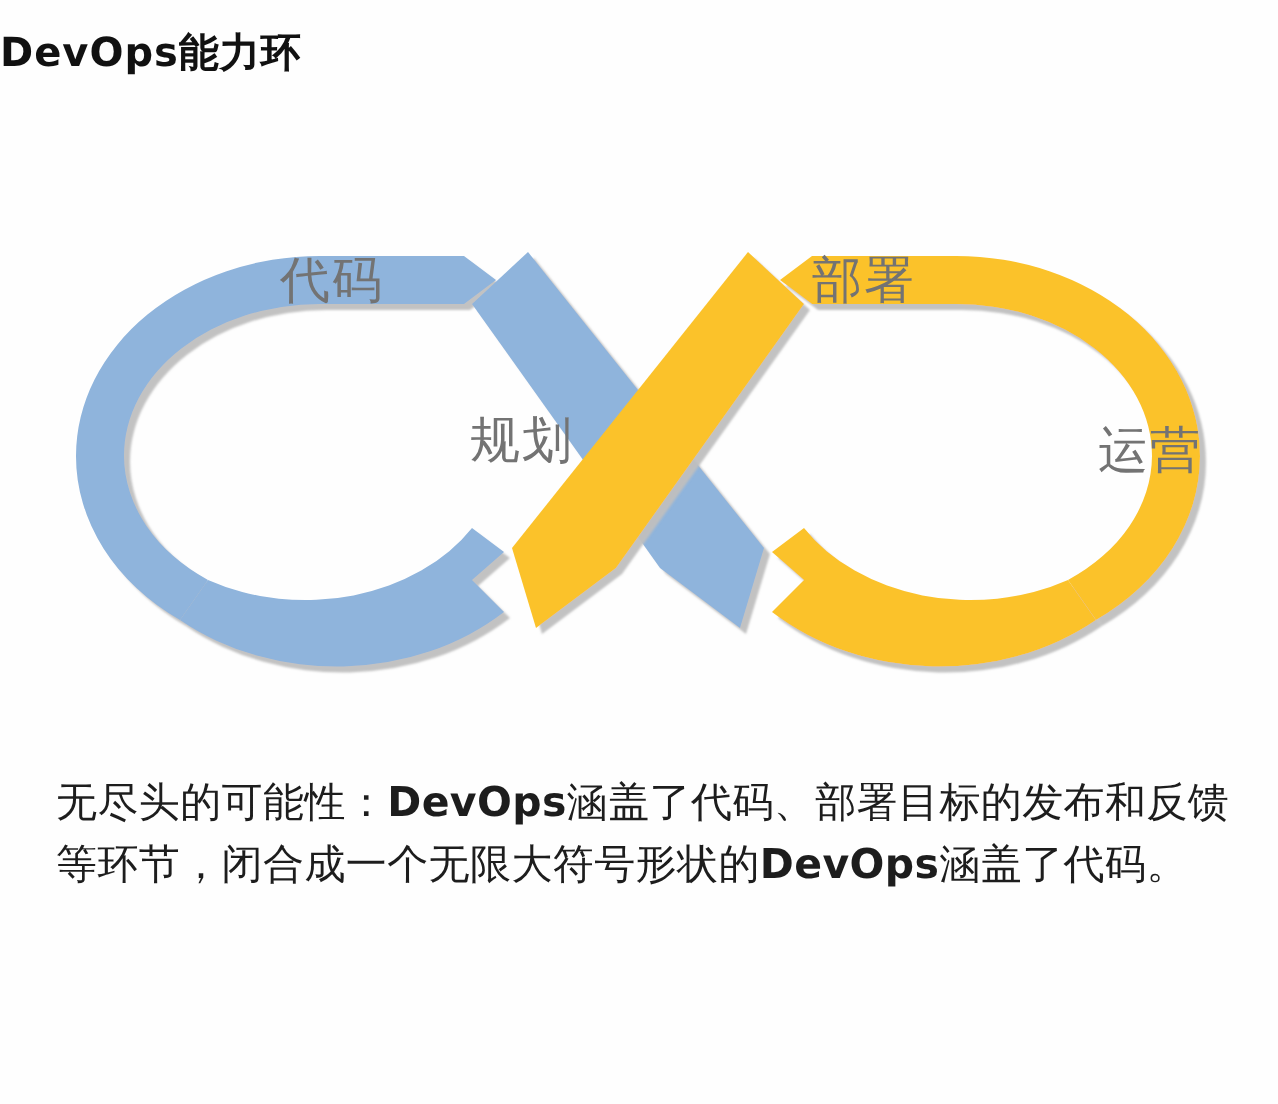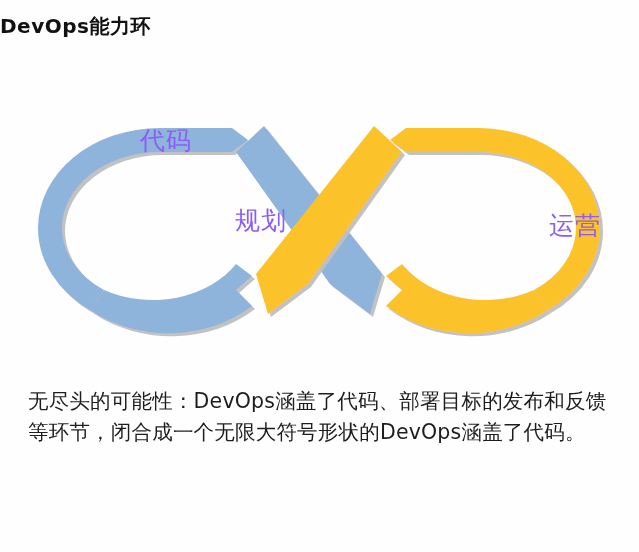--- a/index.html
+++ b/index.html
@@ -36,39 +36,39 @@
   }
   #diagram svg {
     display: block;
     width: 639px;
     height: 300px;
   }
   .ring-label {
     position: absolute;
     font-size: 25px;
     font-weight: normal;
-    color: #8b5cf6;
+    color: #737373;
     white-space: nowrap;
     transform: translate(-50%, -50%);
     letter-spacing: 1px;
     pointer-events: none;
   }
   #caption {
     position: absolute;
     left: 28px;
     top: 386px;
     width: 590px;
     font-size: 20.5px;
     line-height: 31px;
     color: #1d1d1d;
     text-align: left;
     letter-spacing: 0.2px;
   }
   #caption b {
-    font-weight: normal;
+    font-weight: bold;
   }
 </style>
 </head>
 <body>
 
 <div id="page-title">DevOps能力环</div>
 
 <div id="diagram">
   <svg viewBox="0 0 639 300" xmlns="http://www.w3.org/2000/svg">
     <defs>
@@ -153,16 +153,17 @@
                L 256 196
                L 268 236
                L 308 206
                Z"></path>
     </g>
   </svg>
 
   <div class="ring-label" style="left:166px; top:62px;">代码</div>
   <div class="ring-label" style="left:261px; top:113px;margin-top:29px;">规划</div>
 
+  <div class="ring-label" style="left:432px; top:62px;">部署</div>
   <div class="ring-label" style="left:536px; top:147px;margin-left:39px;">运营</div>
 </div>
 
 <div id="caption"><span>无尽头的可能性：</span><b>DevOps</b><span>涵盖了代码、部署目标的发布和反馈等环节，闭合成一个无限大符号形状的</span><b>DevOps</b><span>涵盖了代码。</span></div>
 
 </body></html>

